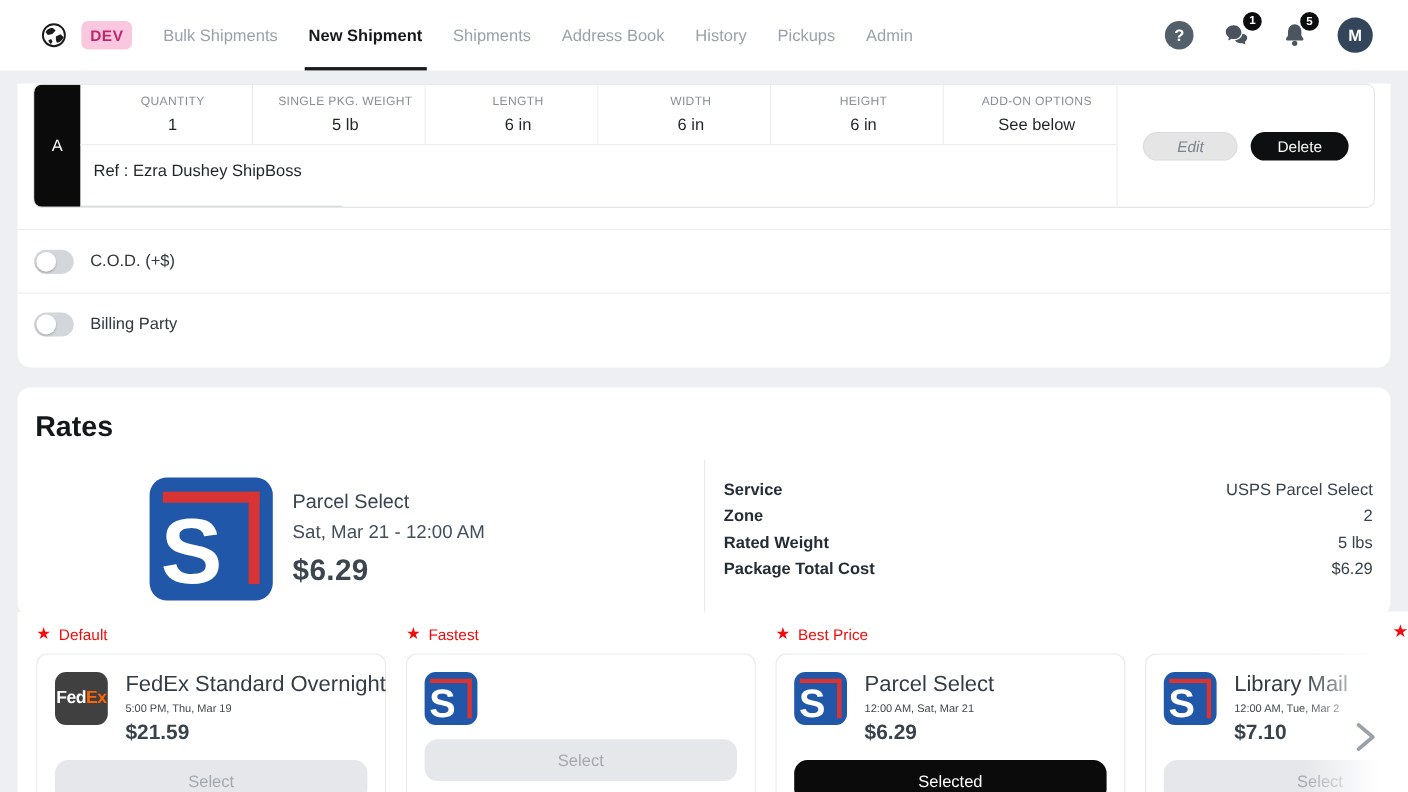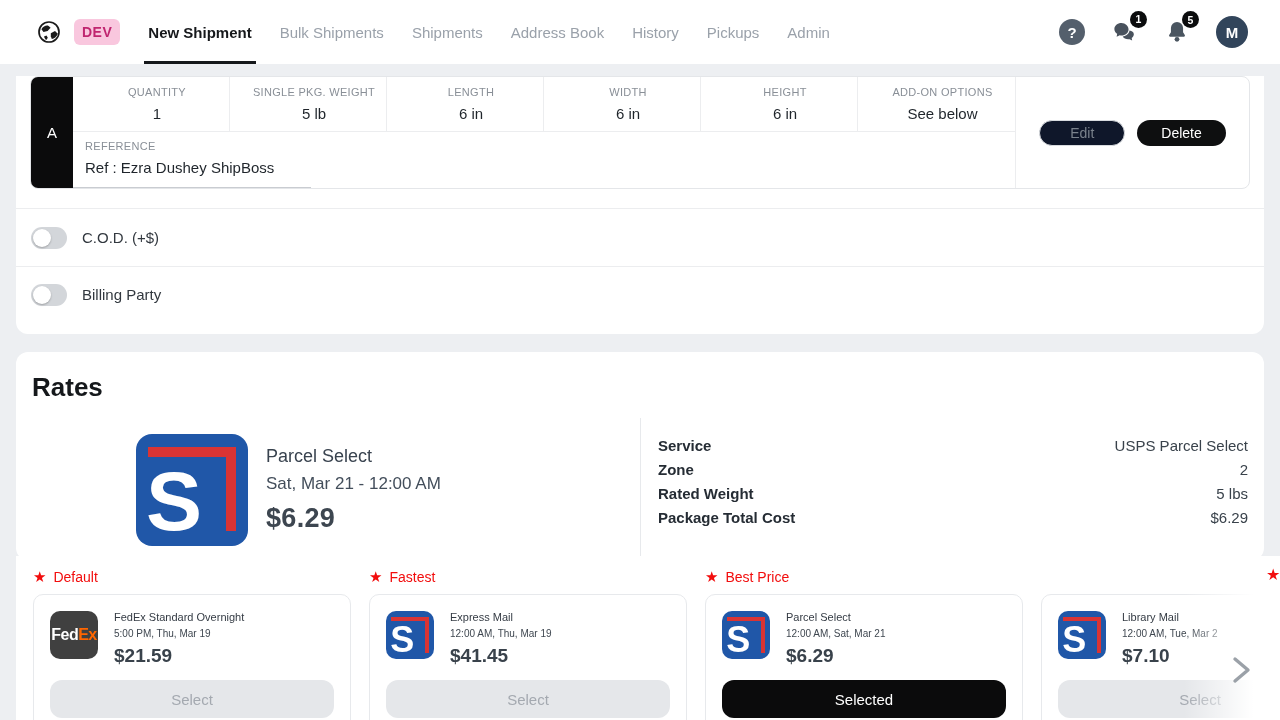--- a/index.html
+++ b/index.html
@@ -72,22 +72,23 @@
   .pkg-ref { padding:8px 0 0 12px; position:relative; flex:1; }
   .ref-underline {
     position:absolute; left:0; bottom:0; width:238px; height:1px; background:#C9CCD1;
   }
   .pkg-actions {
     flex:1; border-left:1px solid #ECEDEF;
     display:flex; align-items:center; justify-content:center; gap:12px;
   }
   .btn-edit {
     height:26px; padding:0 30px; border:1px solid #D8DBDF; border-radius:13px;
-    background:#0f172a; color:#7A828C; font-size:14px; cursor:pointer;
+    background:#e5e5e5; color:#7A828C; font-size:14px; cursor:pointer;
     font-family:inherit;
+    font-style:italic;
   }
   .btn-delete {
     height:26px; padding:0 24px; border:none; border-radius:13px;
     background:#0E0F10; color:#fff; font-size:14px; font-weight:500; cursor:pointer;
     font-family:inherit;
   }
   
   .toggle-row {
     height:58px; border-top:1px solid #ECEDEF; margin-top:0;
     display:flex; align-items:center; padding-left:15px;
@@ -141,21 +142,21 @@
   .opt-row { display:flex; gap:18px; }
   .opt-col { width:318px; flex:none; }
   .tag-row { height:15px; display:flex; align-items:center; gap:7px; }
   .tag-star { color:#F20D0D; font-size:15px; line-height:1; }
   .tag-label { color:#F20D0D; font-size:14px; }
   .opt-card {
     margin-top:10px; border:1px solid #E7E9EC; border-radius:10px;
     height:160px; padding:16px; background:#fff;
   }
   .opt-head { display:flex; gap:16px; }
-  .o-name { font-size:11px; color:#343B44; white-space:nowrap; }
+  .o-name { font-size:20px; color:#343B44; white-space:nowrap; }
   .o-date { font-size:10px; color:#3F4750; margin-top:5px; white-space:nowrap; }
   .o-price { font-size:19px; font-weight:700; color:#39424B; margin-top:6px; }
   .opt-btn {
     margin-top:13px; width:100%; height:38px; border:none; border-radius:12px;
     background:#E5E7EA; color:#A4A9B0; font-size:15px; cursor:pointer;
     font-family:inherit;
   }
   .opt-btn.selected { background:#0B0B0C; color:#fff; font-weight:500; }
   .fade-right {
     position:absolute; top:0; right:0; bottom:0; width:96px;
@@ -178,25 +179,25 @@
 <div class="page">
 
   <div class="nav">
     <svg class="logo" viewBox="0 0 24 24">
       <circle cx="12" cy="12" r="10" fill="#fff" stroke="#1A1A1A" stroke-width="1.7"></circle>
       <path fill="#1A1A1A" d="M4.4 9.2c1.8-3 5-4.3 7.2-3.3l2 1.9-3 3.1-4.1 1z"></path>
       <path fill="#1A1A1A" d="M13.8 13.2l4.2-2.1 2.8 2.6c-1 3-3.8 5.1-6 5.2l-1-2.6z"></path>
       <path fill="#1A1A1A" d="M7 16.5l2.5-1 1.3 2.3-1.5 2.2c-1-.6-1.9-2-2.3-3.5z"></path>
     </svg>
     <span class="env-badge">DEV</span>
+    <div class="nav-link">
+        <span>Bulk Shipments</span>
+      </div>
     <div class="nav-link active">
         <span>New Shipment</span>
-      </div>
-    <div class="nav-link">
-        <span>Bulk Shipments</span>
       </div>
     <div class="nav-link">
         <span>Shipments</span>
       </div>
     <div class="nav-link">
         <span>Address Book</span>
       </div>
     <div class="nav-link">
         <span>History</span>
       </div>
@@ -253,21 +254,20 @@
           <div class="pkg-cell">
             <div class="f-label">HEIGHT</div>
             <div class="f-value">6 in</div>
           </div>
           <div class="pkg-cell">
             <div class="f-label">ADD-ON OPTIONS</div>
             <div class="f-value">See below</div>
           </div>
         </div>
         <div class="pkg-ref">
-          <div class="f-label">REFERENCE</div>
           <div class="f-value">Ref : Ezra Dushey ShipBoss</div>
           <div class="ref-underline"></div>
         </div>
       </div>
       <div class="pkg-actions">
         <button class="btn-edit">Edit</button>
         <button class="btn-delete">Delete</button>
       </div>
     </div>
 
@@ -350,25 +350,20 @@
           <span class="tag-star">★</span>
           <span class="tag-label">Fastest</span>
         </div>
         <div class="opt-card">
           <div class="opt-head">
             <div class="slogo slogo-sm">
               <div class="bar-top"></div>
                 <div class="bar-right"></div>
               <div class="s-letter">S</div>
             </div>
-            <div>
-              <div class="o-name">Express Mail</div>
-              <div class="o-date">12:00 AM, Thu, Mar 19</div>
-              <div class="o-price">$41.45</div>
-            </div>
           </div>
           <button class="opt-btn">Select</button>
         </div>
       </div>
 
       <div class="opt-col">
         <div class="tag-row">
           <span class="tag-star">★</span>
           <span class="tag-label">Best Price</span>
         </div>

